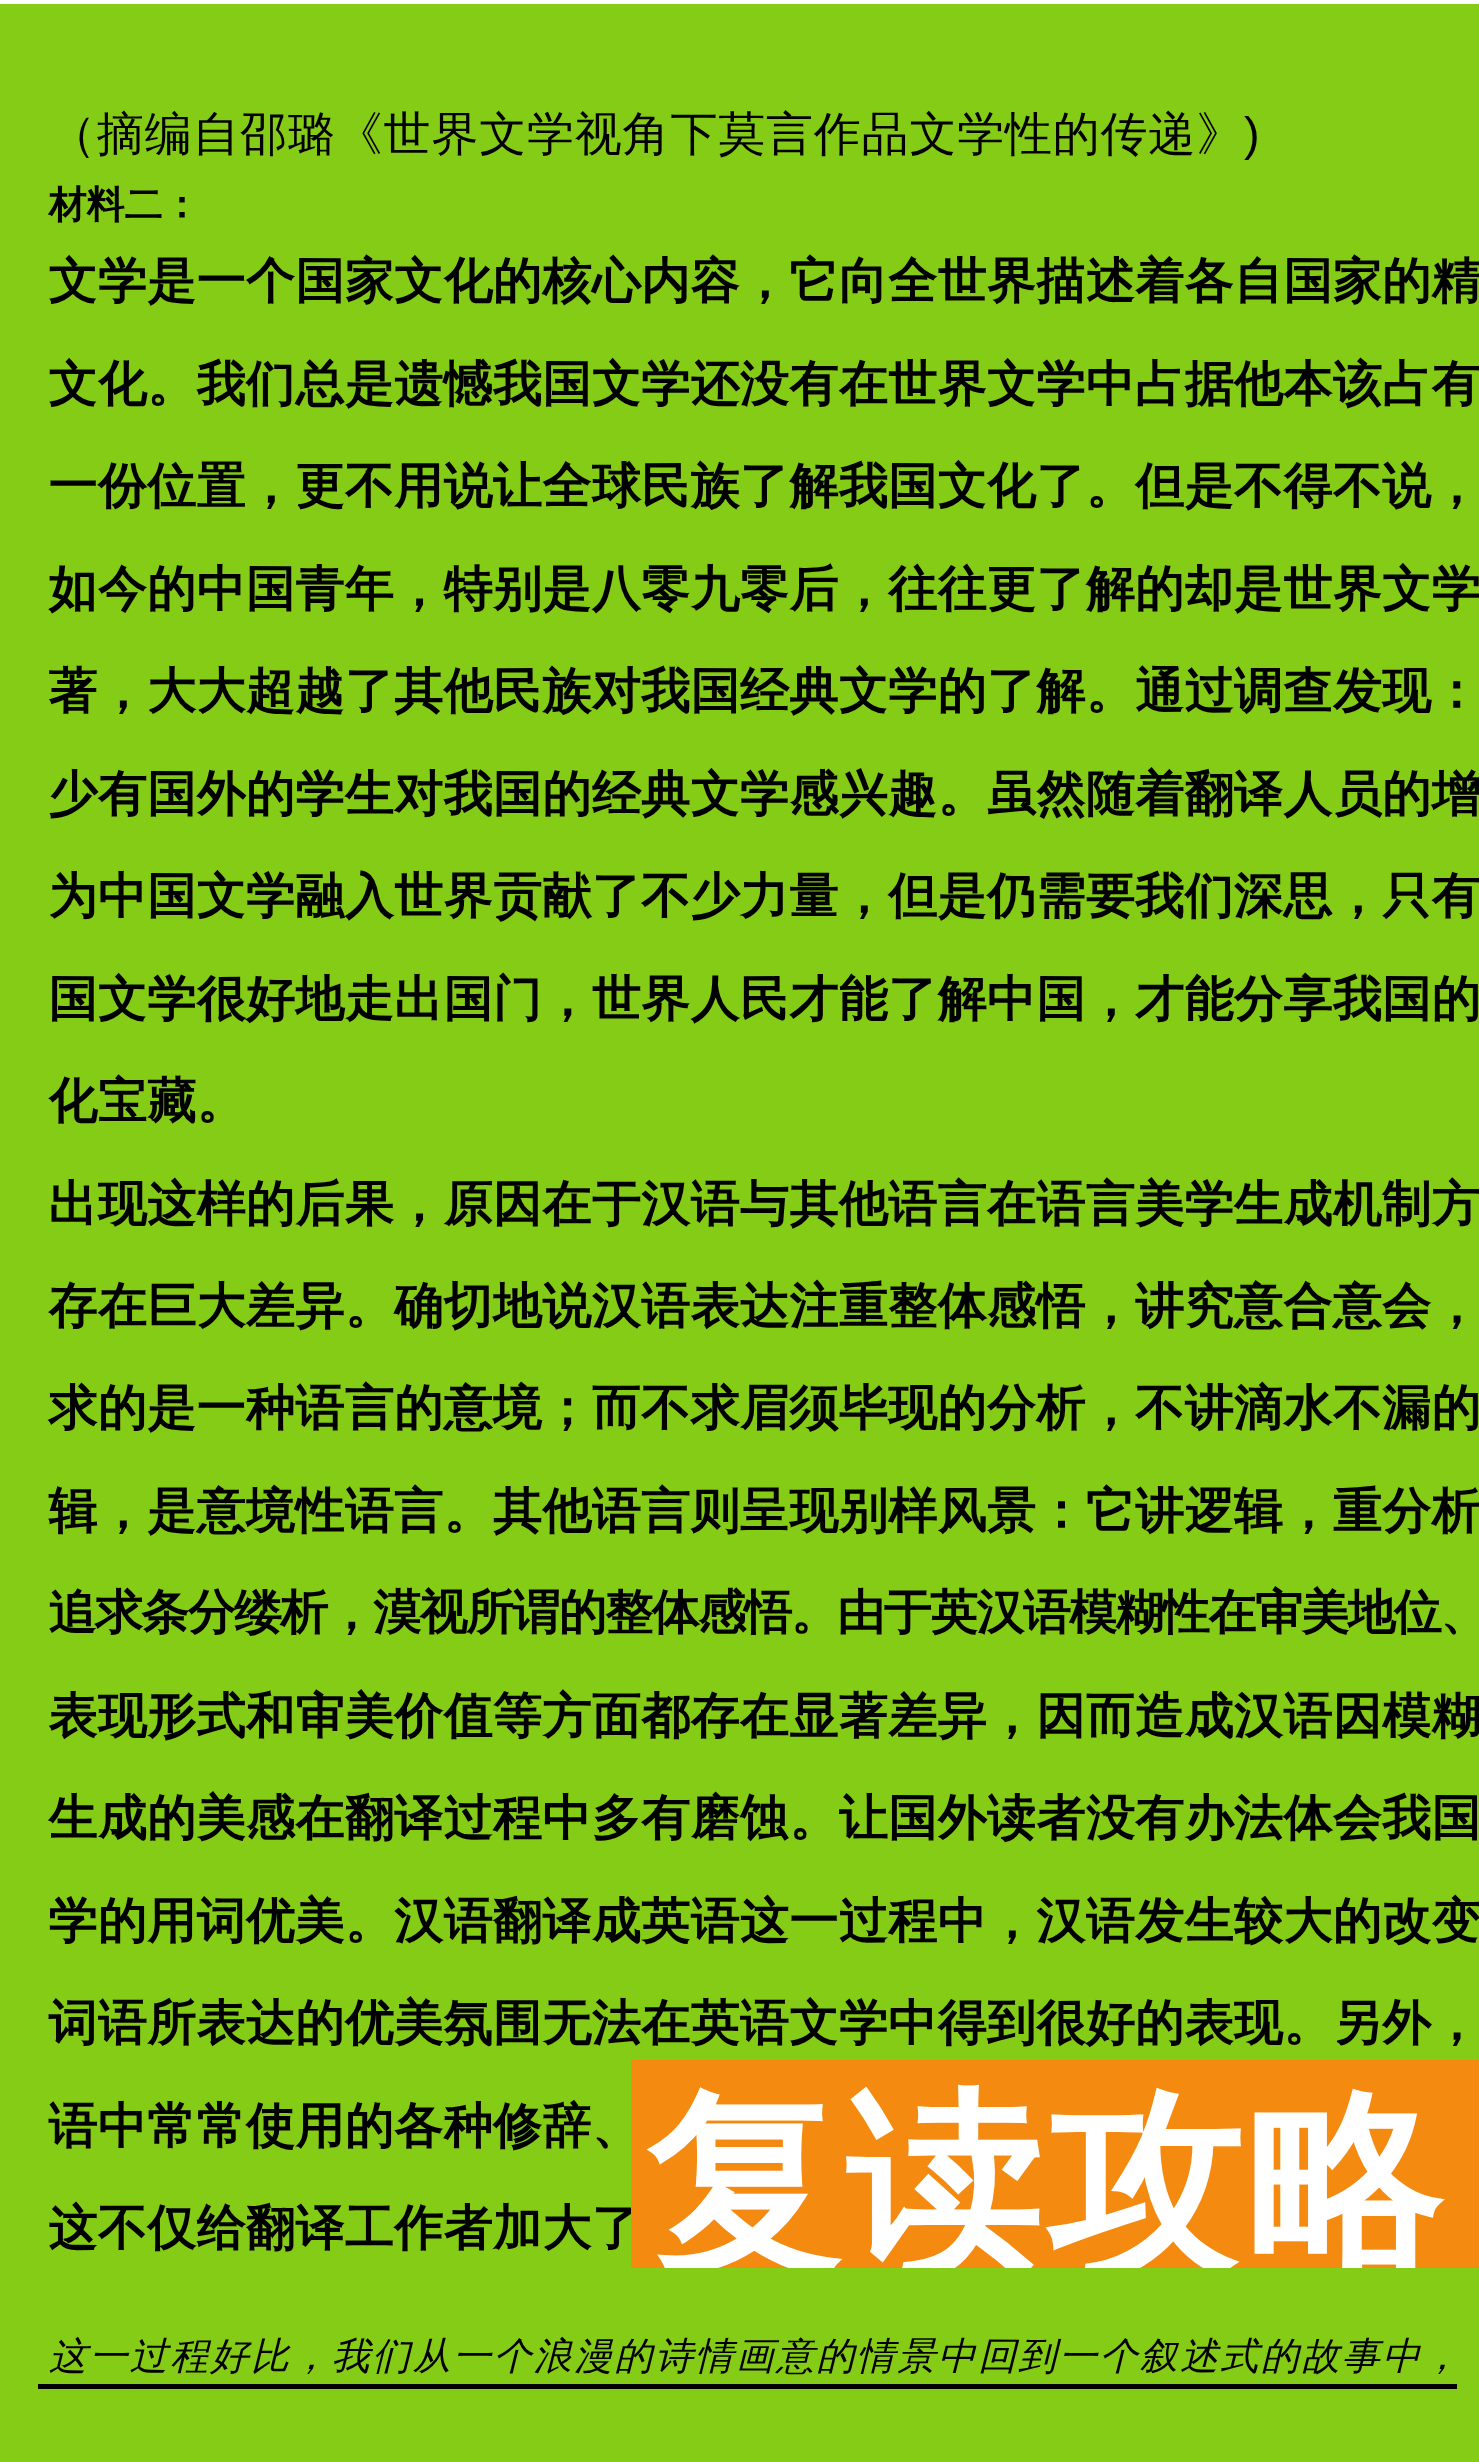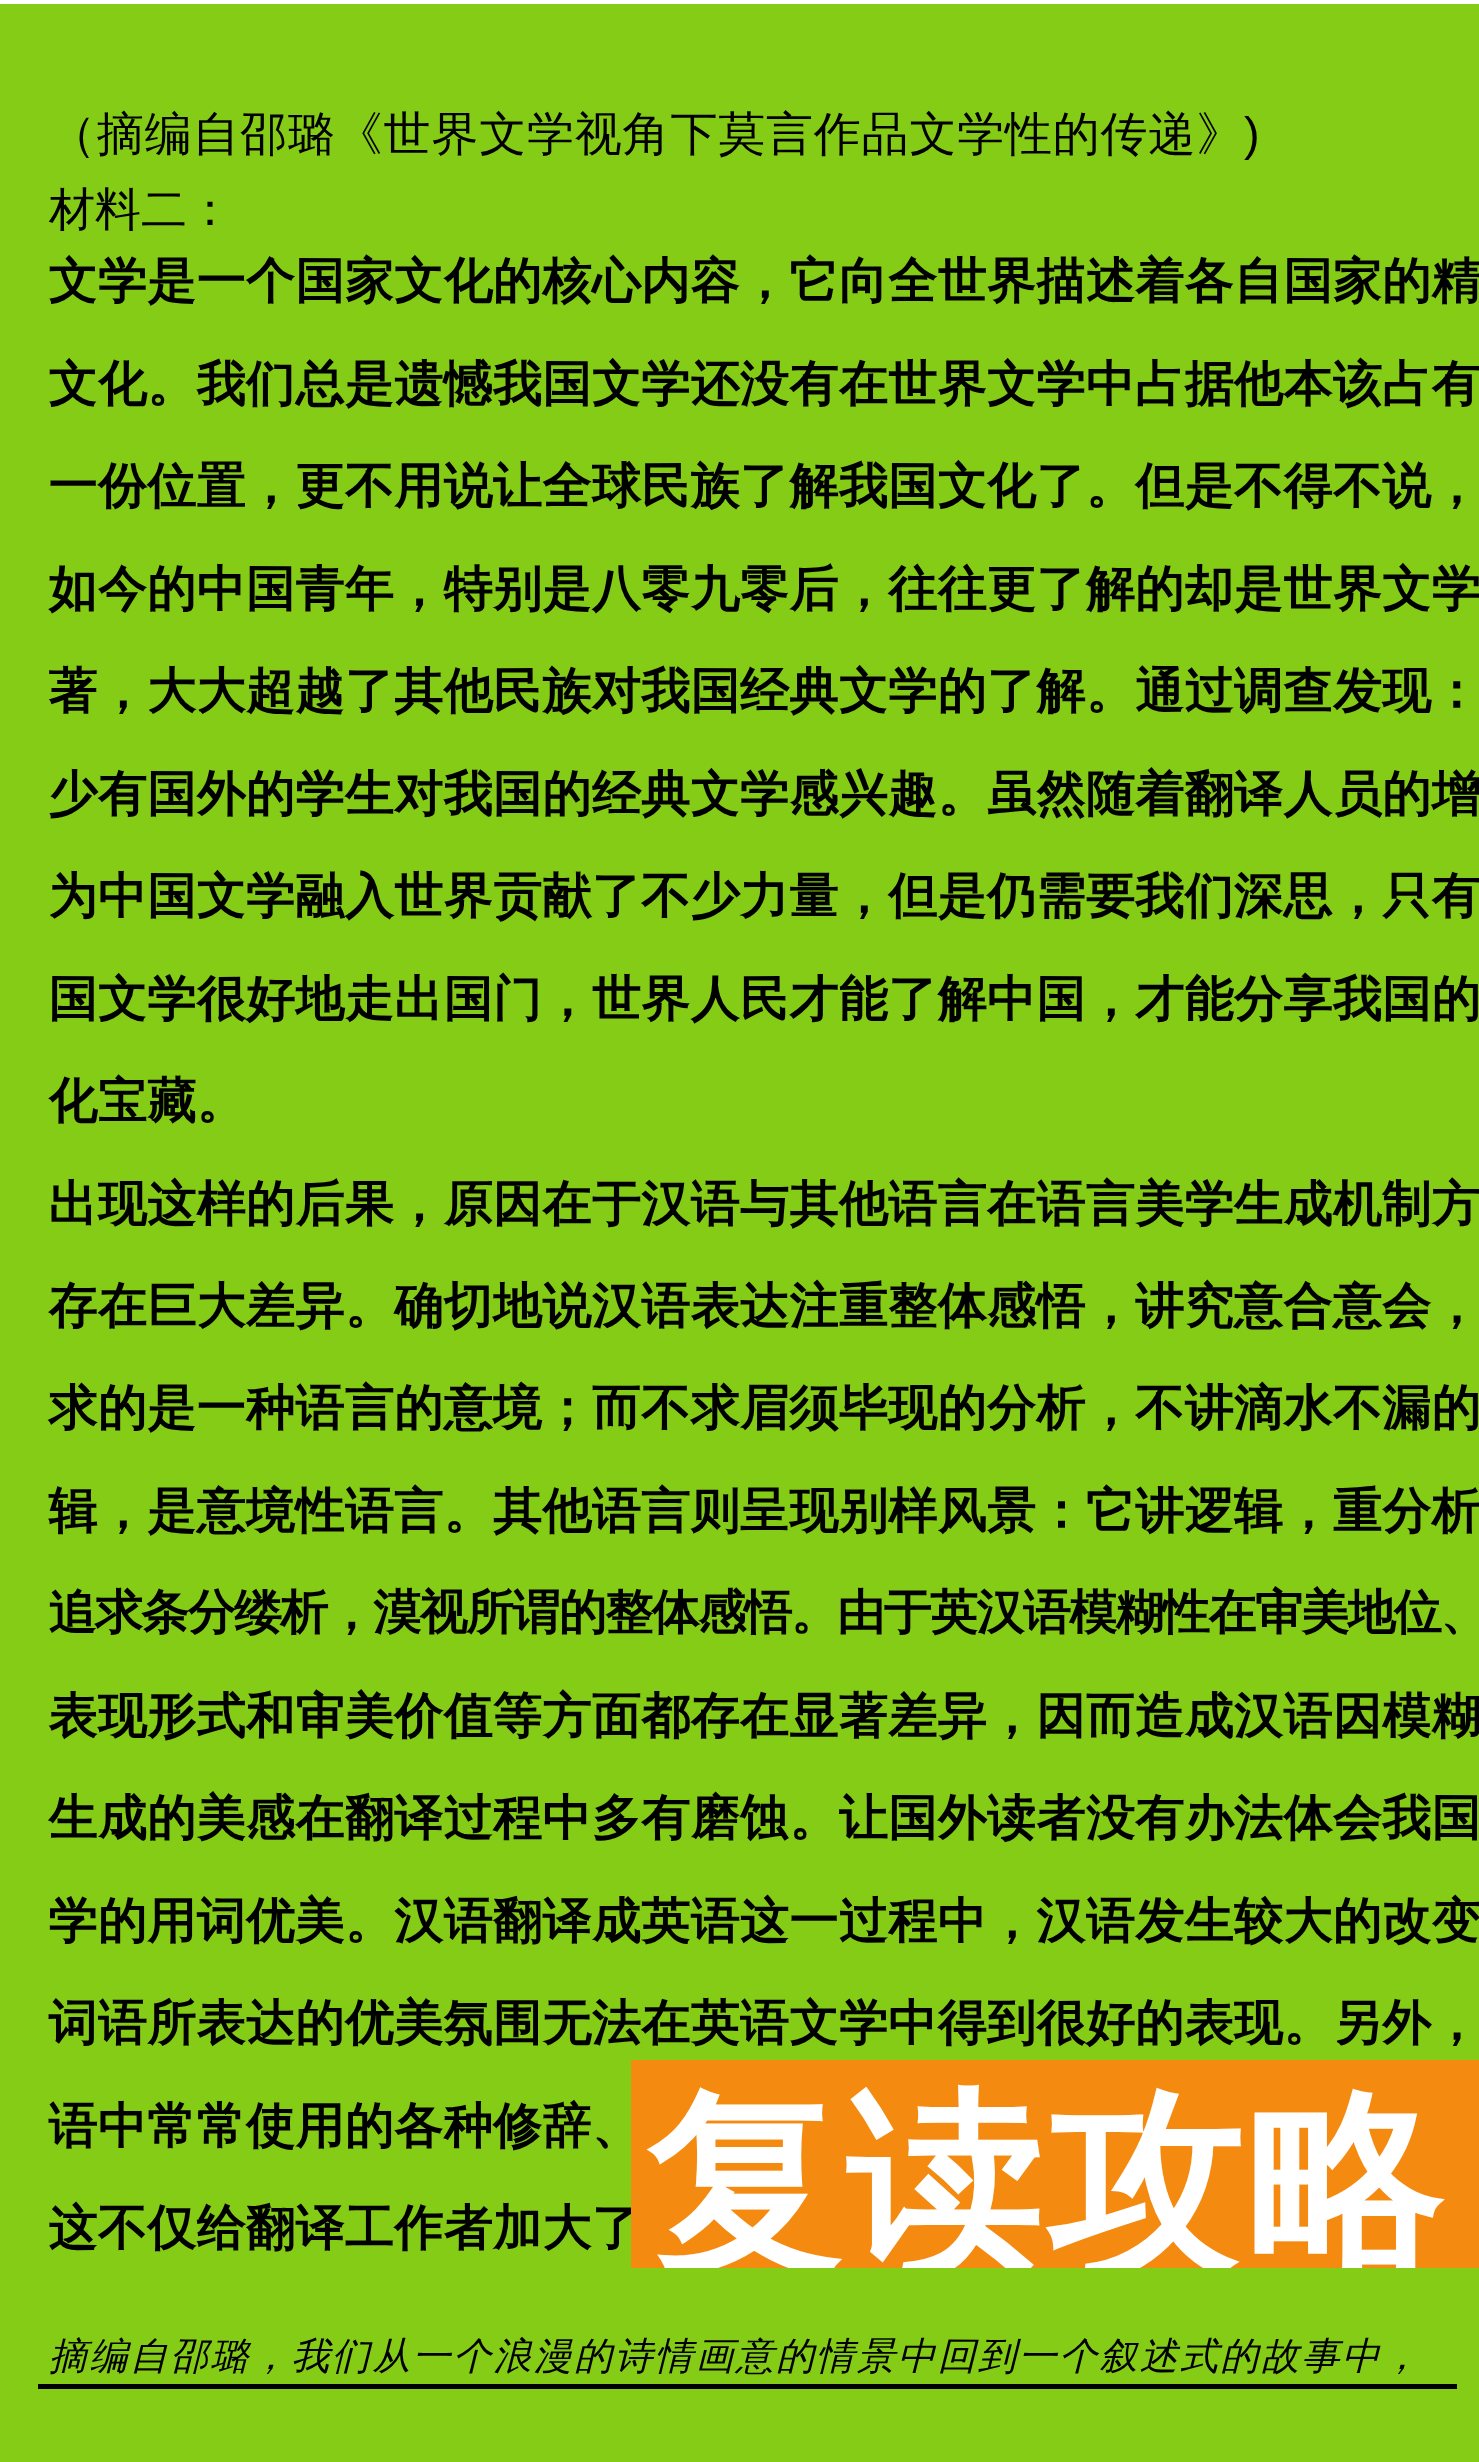--- a/index.html
+++ b/index.html
@@ -41,22 +41,22 @@
     top: 99px;
     font-size: 47px;
     letter-spacing: 0.8px;
     font-weight: 500;
   }
 
   
   .section-head {
     left: 49px;
     top: 175px;
-    font-size: 46px;
-    font-weight: 400;
+    font-size: 38px;
+    font-weight: 700;
     letter-spacing: 0px;
   }
 
   
   .body-line {
     left: 49px;
     font-size: 49px;
     font-weight: 700;
     letter-spacing: 0.4px;
   }
@@ -135,17 +135,17 @@
   <div class="line body-line" style="top:1781px">生成的美感在翻译过程中多有磨蚀。让国外读者没有办法体会我国文</div>
   <div class="line body-line" style="top:1884px">学的用词优美。汉语翻译成英语这一过程中，汉语发生较大的改变，</div>
   <div class="line body-line" style="top:1986px">词语所表达的优美氛围无法在英语文学中得到很好的表现。另外，汉</div>
   <div class="line body-line" style="top:2089px">语中常常使用的各种修辞、特</div>
   <div class="line body-line" style="top:2191px">这不仅给翻译工作者加大了难</div>
 
   <div class="banner">
     <div class="banner-text">复读攻略</div>
   </div>
 
-  <div class="line kai-line">摘编自邵璐，我们从一个浪漫的诗情画意的情景中回到一个叙述式的故事中，</div>
+  <div class="line kai-line">这一过程好比，我们从一个浪漫的诗情画意的情景中回到一个叙述式的故事中，</div>
   <div class="kai-underline"></div>
 
 </div>
 
 
 </body></html>

